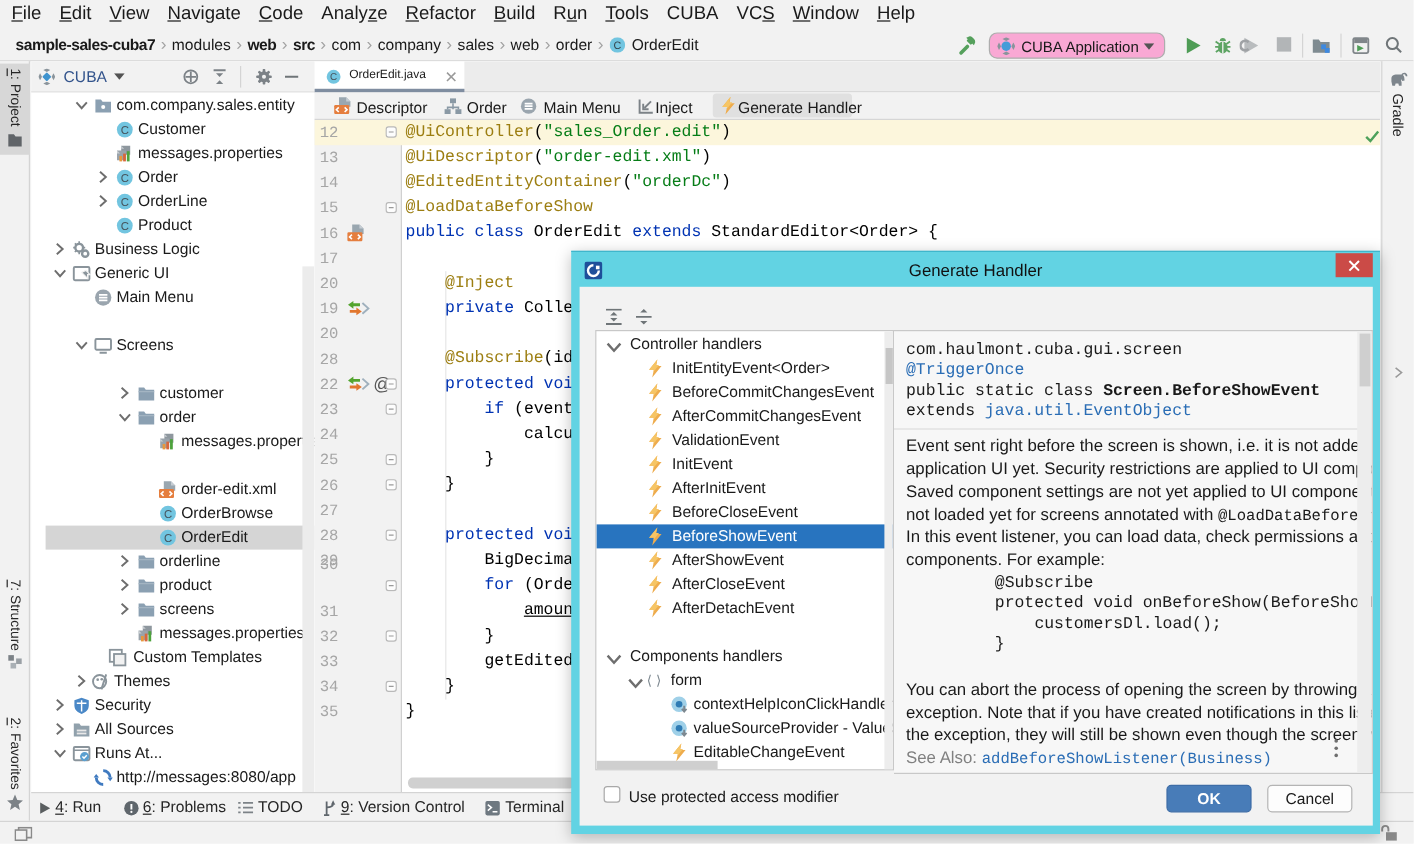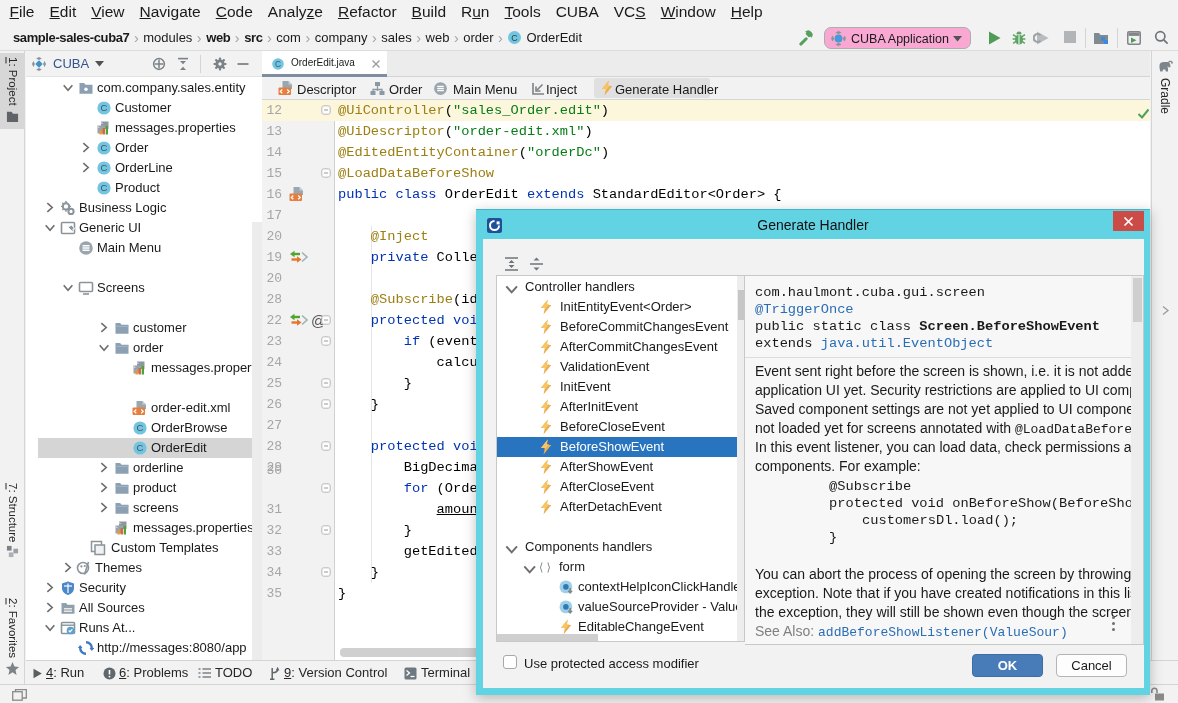--- a/index.html
+++ b/index.html
@@ -868,21 +868,21 @@
     <div class="docln snt" style="left:10px;top:144px">not loaded yet for screens annotated with <span class="mono" style="font-size:13px">@LoadDataBeforeShow</span>.</div>
     <div class="docln snt" style="left:10px;top:163px">In this event listener, you can load data, check permissions and modify</div>
     <div class="docln snt" style="left:10px;top:182px">components. For example:</div>
     <div class="docln mono" style="left:84px;top:203px">@Subscribe</div>
     <div class="docln mono" style="left:84px;top:220px">protected void onBeforeShow(BeforeShowEvent event) {</div>
     <div class="docln mono" style="left:117px;top:237px">customersDl.load();</div>
     <div class="docln mono" style="left:84px;top:254px">}</div>
     <div class="docln snt" style="left:10px;top:290px">You can abort the process of opening the screen by throwing an</div>
     <div class="docln snt" style="left:10px;top:309px">exception. Note that if you have created notifications in this listener b</div>
     <div class="docln snt" style="left:10px;top:328px">the exception, they will still be shown even though the screen will not</div>
-    <div class="docln snt" style="left:10px;top:347px"><span style="color:#808080">See Also:</span> <span class="mono blue" style="font-size:13px">addBeforeShowListener(ValueSour)</span></div>
+    <div class="docln snt" style="left:10px;top:347px"><span style="color:#808080">See Also:</span> <span class="mono blue" style="font-size:13px">addBeforeShowListener(Business)</span></div>
     <div class="a" style="left:367px;top:340px;width:3px;height:3px;background:#6e6e6e;border-radius:50%"></div>
     <div class="a" style="left:367px;top:346px;width:3px;height:3px;background:#6e6e6e;border-radius:50%"></div>
     <div class="a" style="left:367px;top:352px;width:3px;height:3px;background:#6e6e6e;border-radius:50%"></div>
     <div class="a" style="left:386px;top:0;width:13px;height:370px;background:#ededed"></div>
         <div class="a" style="left:388px;top:2px;width:9px;height:44px;background:#cfcfcf"></div>
   </div>
   <div class="a" style="left:20px;top:416px;width:14px;height:14px;background:#fff;border:1px solid #a8a8a8;border-radius:3px"></div>
   <span class="a" style="left:41px;top:417px">Use protected access modifier</span>
   <div class="a" style="left:489px;top:415px;width:71px;height:23px;background:#487cb8;border:1px solid #3d6ca6;border-radius:4px;color:#fff;text-align:center;line-height:21px;font-weight:bold">OK</div>
   <div class="a" style="left:573px;top:415px;width:71px;height:23px;background:#fdfdfd;border:1px solid #b4b4b4;border-radius:4px;text-align:center;line-height:21px">Cancel</div>

